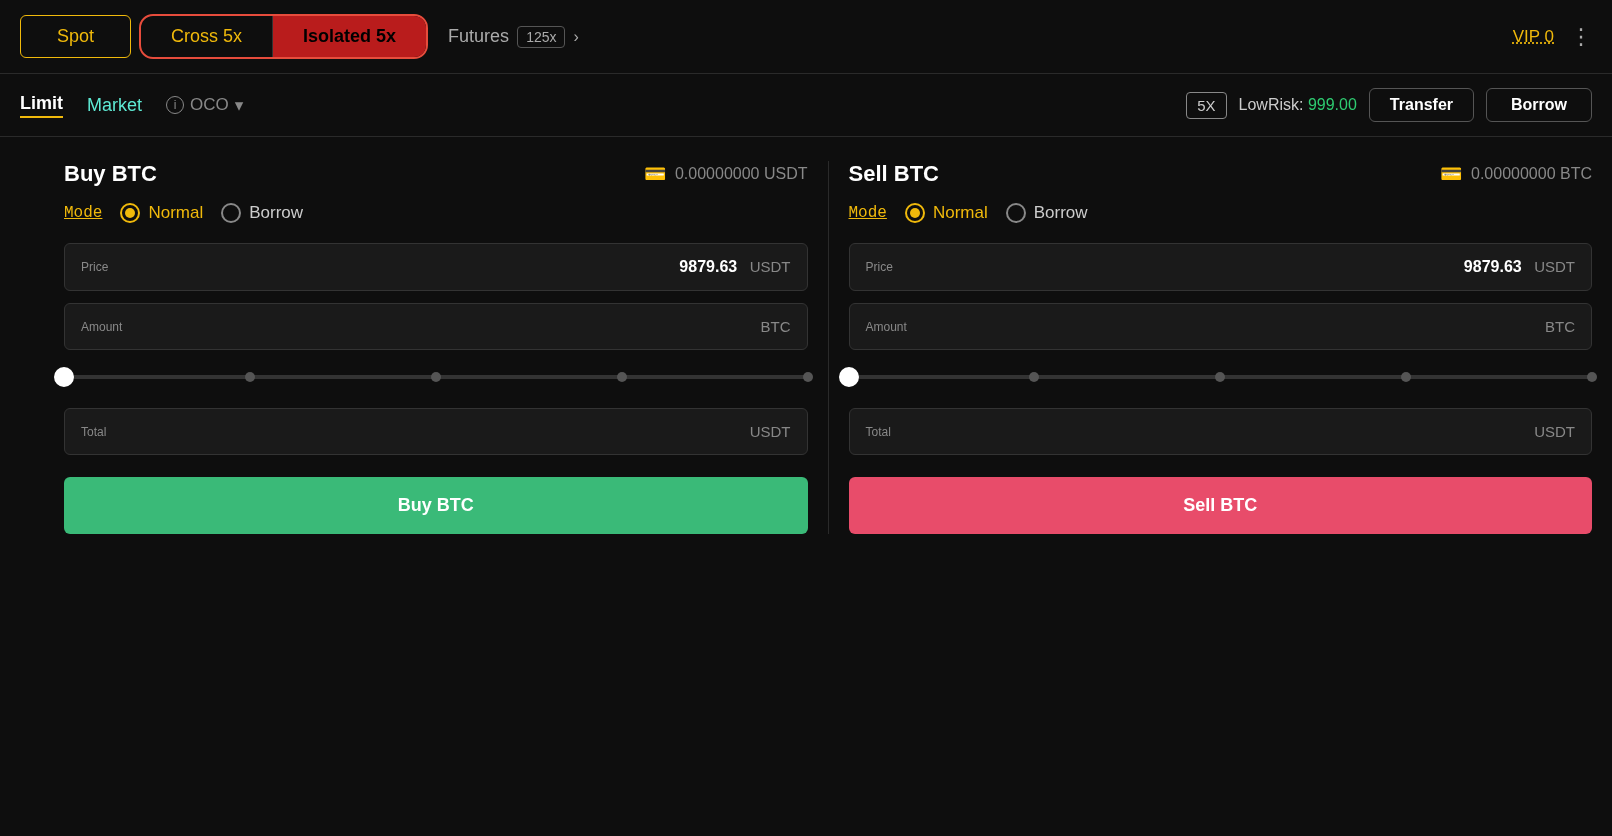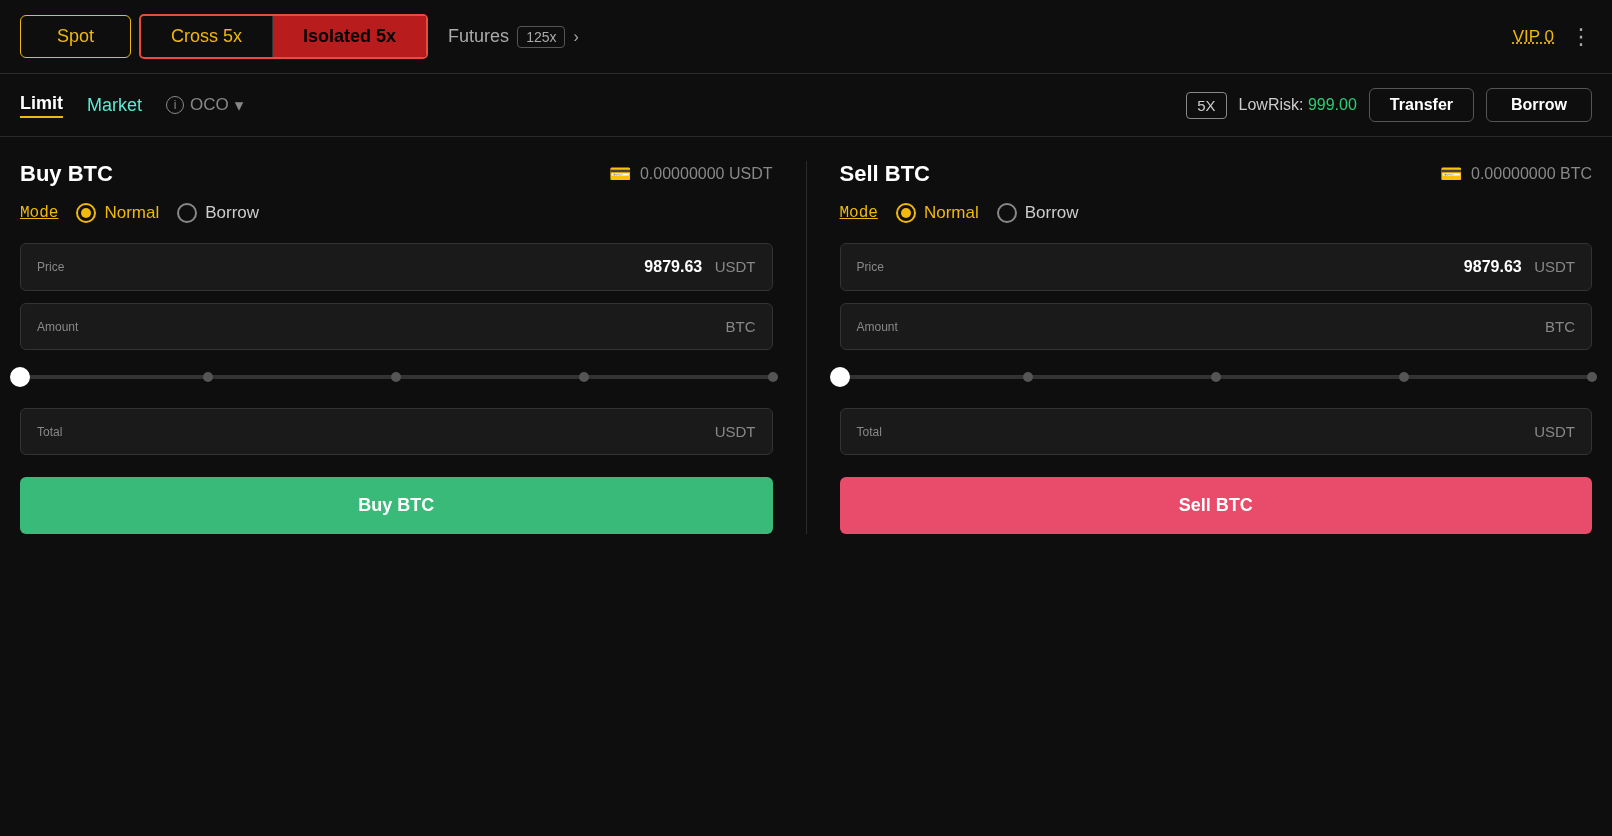--- a/index.html
+++ b/index.html
@@ -34,21 +34,21 @@
       font-weight: 500;
       background: transparent;
       cursor: pointer;
       margin-right: 8px;
     }
 
     .tab-group-margin {
       display: flex;
       align-items: center;
       border: 2px solid #e74c3c;
-      border-radius: 5px;
+      border-radius: 14px;
       overflow: hidden;
       margin-right: 20px;
     }
 
     .tab-cross {
       border: none;
       background: transparent;
       color: #f0b90b;
       font-size: 18px;
       font-weight: 500;
@@ -194,21 +194,22 @@
       color: #fff;
       background: transparent;
       cursor: pointer;
       font-weight: 700;
     }
 
     
     .trading-area {
       display: flex;
       padding: 24px 20px;
-      gap: 33px;
+      gap: 20px;
+      margin-left: 44px;
     }
 
     .trade-panel {
       flex: 1;
     }
 
     .panel-header {
       display: flex;
       align-items: center;
       justify-content: space-between;

